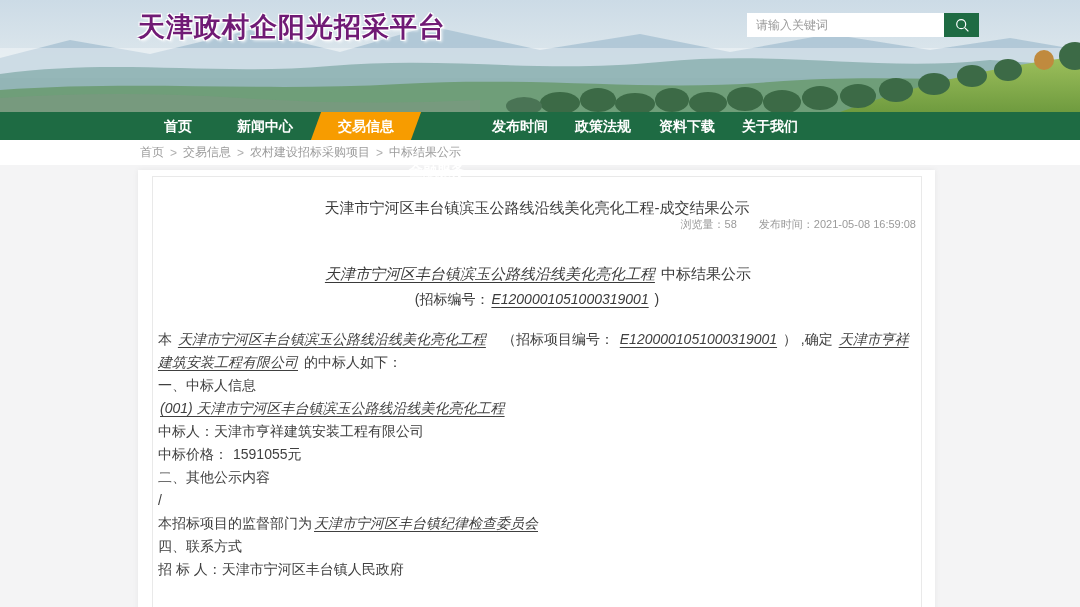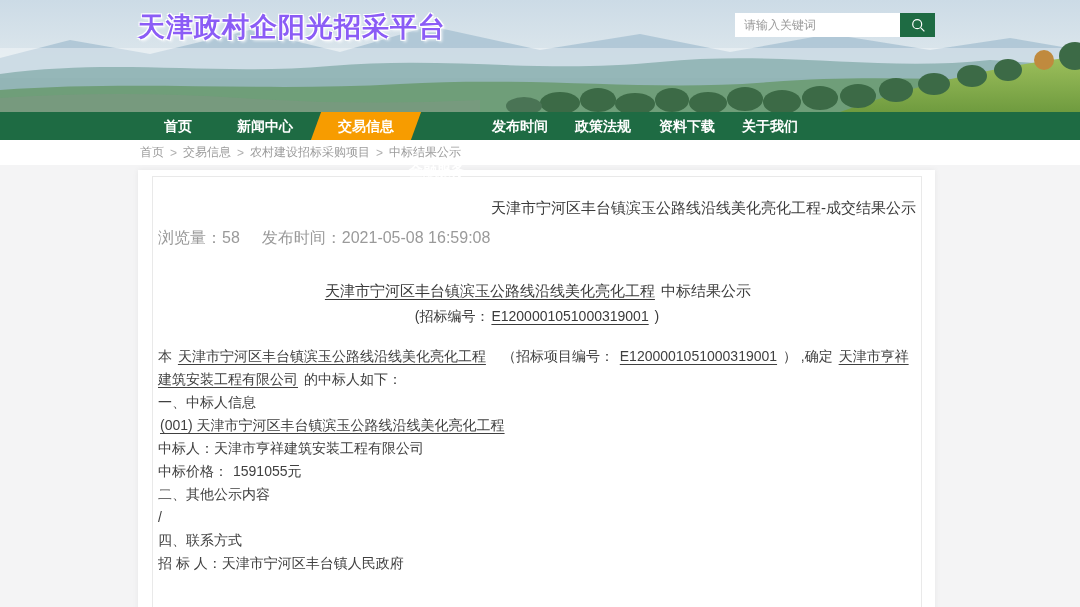--- a/index.html
+++ b/index.html
@@ -8,29 +8,30 @@
     font-family: "Liberation Sans", "DejaVu Sans", sans-serif;
     background:#f4f4f5;
     color:#404040;
   }
   
   .banner { position:relative; width:1080px; height:112px; overflow:hidden; }
   .banner svg.art { position:absolute; inset:0; width:100%; height:100%; display:block; }
   .site-title {
     position:absolute; left:138px; top:9px;
     font-size:27px; font-weight:bold; letter-spacing:1px;
-    color:#8b5cf6;
+    color:#701a75;
     text-shadow:-1px -1px 0 #fff, 1px -1px 0 #fff, -1px 1px 0 #fff, 1px 1px 0 #fff, 2px 2px 3px rgba(255,255,255,.9);
     white-space:nowrap;
   }
   .search-bar { position:absolute; left:735px; top:13px; display:flex; height:24px; }
   .search-bar input {
-    width:165px; height:24px; border:none; outline:none;
+    width:197px; height:24px; border:none; outline:none;
     padding:0 9px; font-size:12px; color:#555; background:#fff;
     font-family:inherit;
+    margin-left:12px;
   }
   .search-bar input::placeholder { color:#9b9b9b; }
   .search-bar button {
     width:35px; height:24px; border:none; background:#1e6b43;
     display:flex; align-items:center; justify-content:center; cursor:pointer;
   }
   
   .mainnav { position:relative; width:1080px; height:28px; background:#1e6b43; }
   .nav-item {
     position:absolute; top:0; height:28px; line-height:28px;
@@ -58,28 +59,28 @@
   .container {
     margin-left:138px; width:797px; background:#fff;
     box-shadow:0 0 6px rgba(0,0,0,.06);
     padding:6px 13px 0 14px; height:470px;
   }
   .card {
     border:1px solid #e9e9e9; border-bottom:none;
     min-height:700px; padding:22px 5px 0 5px;
   }
   .a-title {
-    text-align:right; font-size:15px; font-weight:500; color:#3a3a3a;
+    text-align:center; font-size:15px; font-weight:500; color:#3a3a3a;
     letter-spacing:0; line-height:18px;
   }
-  .a-meta { text-align:left; margin-top:11px; font-size:16px; color:#9a9a9a; }
+  .a-meta { text-align:right; font-size:11px; color:#9a9a9a; }
   .a-meta .gap { display:inline-block; width:22px; }
   .a-subtitle { text-align:center; margin-top:33px; font-size:15px; color:#3a3a3a; font-weight:500; }
   .a-code { text-align:center; margin-top:7px; font-size:14px; color:#3a3a3a; }
-  .u { text-decoration:underline; text-underline-offset:3px; padding:0 2px; }
+  .u { text-decoration:underline; text-underline-offset:3px; padding:0 2px;font-style:italic; }
   .a-body { margin-top:19px; font-size:14px; color:#404040; line-height:23px; }
   .a-body p { margin:0; }
   .price-val { margin-left:5px; }
 </style>
 </head>
 <body>
 
 <div>
 
   <header class="banner">
@@ -174,20 +175,21 @@
         </div>
 
         <div class="a-body">
           <p><span>本 </span><span class="u">天津市宁河区丰台镇滨玉公路线沿线美化亮化工程</span><span>　（招标项目编号： </span><span class="u">E1200001051000319001</span><span> ） ,确定 </span><span class="u">天津市亨祥建筑安装工程有限公司</span><span> 的中标人如下：</span></p>
           <p>一、中标人信息</p>
           <p><span class="u">(001) 天津市宁河区丰台镇滨玉公路线沿线美化亮化工程</span></p>
           <p>中标人：天津市亨祥建筑安装工程有限公司</p>
           <p><span>中标价格：</span><span class="price-val">1591055元</span></p>
           <p>二、其他公示内容</p>
           <p>/</p>
+          <p><span>本招标项目的监督部门为</span><span class="u">天津市宁河区丰台镇纪律检查委员会</span></p>
           <p>四、联系方式</p>
           <p>招 标 人：天津市宁河区丰台镇人民政府</p>
 
         </div>
 
       </div>
     </div>
   </main>
 </div>
 

